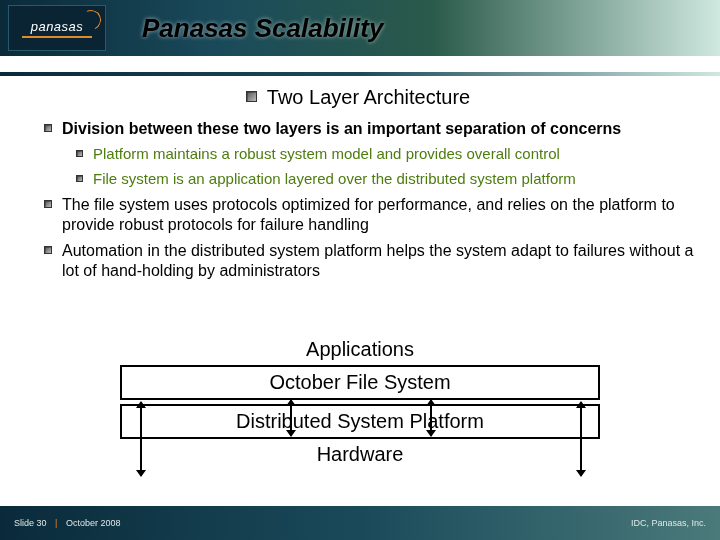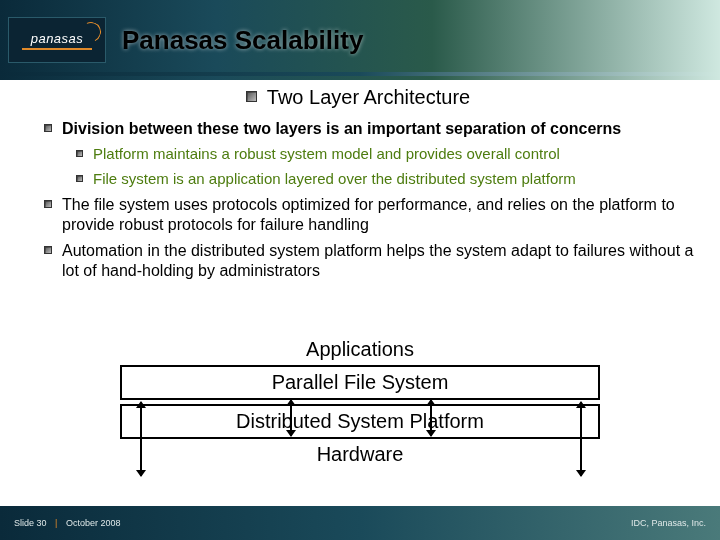--- a/index.html
+++ b/index.html
@@ -7,21 +7,21 @@
     width: 720px;
     height: 540px;
     font-family: Arial, sans-serif;
     position: relative;
     background: #fff;
     overflow: hidden;
   }
   .header-band {
     position: absolute;
     top: 0; left: 0; right: 0;
-    height: 80px;
+    height: 56px;
     background: linear-gradient(90deg, #0a2a3a 0%, #1a4a5a 30%, #2a5a4a 60%, #cfe8e0 100%);
     display: flex;
     align-items: center;
   }
   .logo-box {
     width: 98px;
     height: 46px;
     background: #0b2433;
     border: 1px solid #2a5a6a;
     margin-left: 8px;
@@ -48,24 +48,25 @@
   .logo-bar {
     width: 70px;
     height: 2px;
     background: #e08a2a;
     margin-top: 2px;
   }
   .title {
     color: #000;
     font-size: 26px;
     font-weight: bold;
-    margin-left: 12px;
+    margin-left: 32px;
     background: rgba(255,255,255,0.0);
     padding: 2px 4px;
     text-shadow: 0 0 4px rgba(255,255,255,0.6);
+    font-style: italic;
   }
   .divider-line {
     position: absolute;
     top: 72px; left: 0; right: 0;
     height: 4px;
     background: linear-gradient(90deg, #0a2a3a 0%, #1a4a5a 50%, #cfe8e0 100%);
   }
   .content {
     position: absolute;
     top: 86px;
@@ -187,21 +188,21 @@
   </div>
 
   <div class="l2">
     <span class="bullet b2"></span>
     <span class="t2">Automation in the distributed system platform helps the system adapt to failures without a lot of hand-holding by administrators</span>
   </div>
 </div>
 
 <div class="diagram">
   <div class="d-label">Applications</div>
-  <div class="d-box">Parallel File System</div>
+  <div class="d-box">October File System</div>
   <div class="d-box">Distributed System Platform</div>
   <div class="d-label">Hardware</div>
   <div class="arrow-set">
     <div class="arrow left"></div>
     <div class="arrow midl"></div>
     <div class="arrow midr"></div>
     <div class="arrow right"></div>
   </div>
 </div>
 

